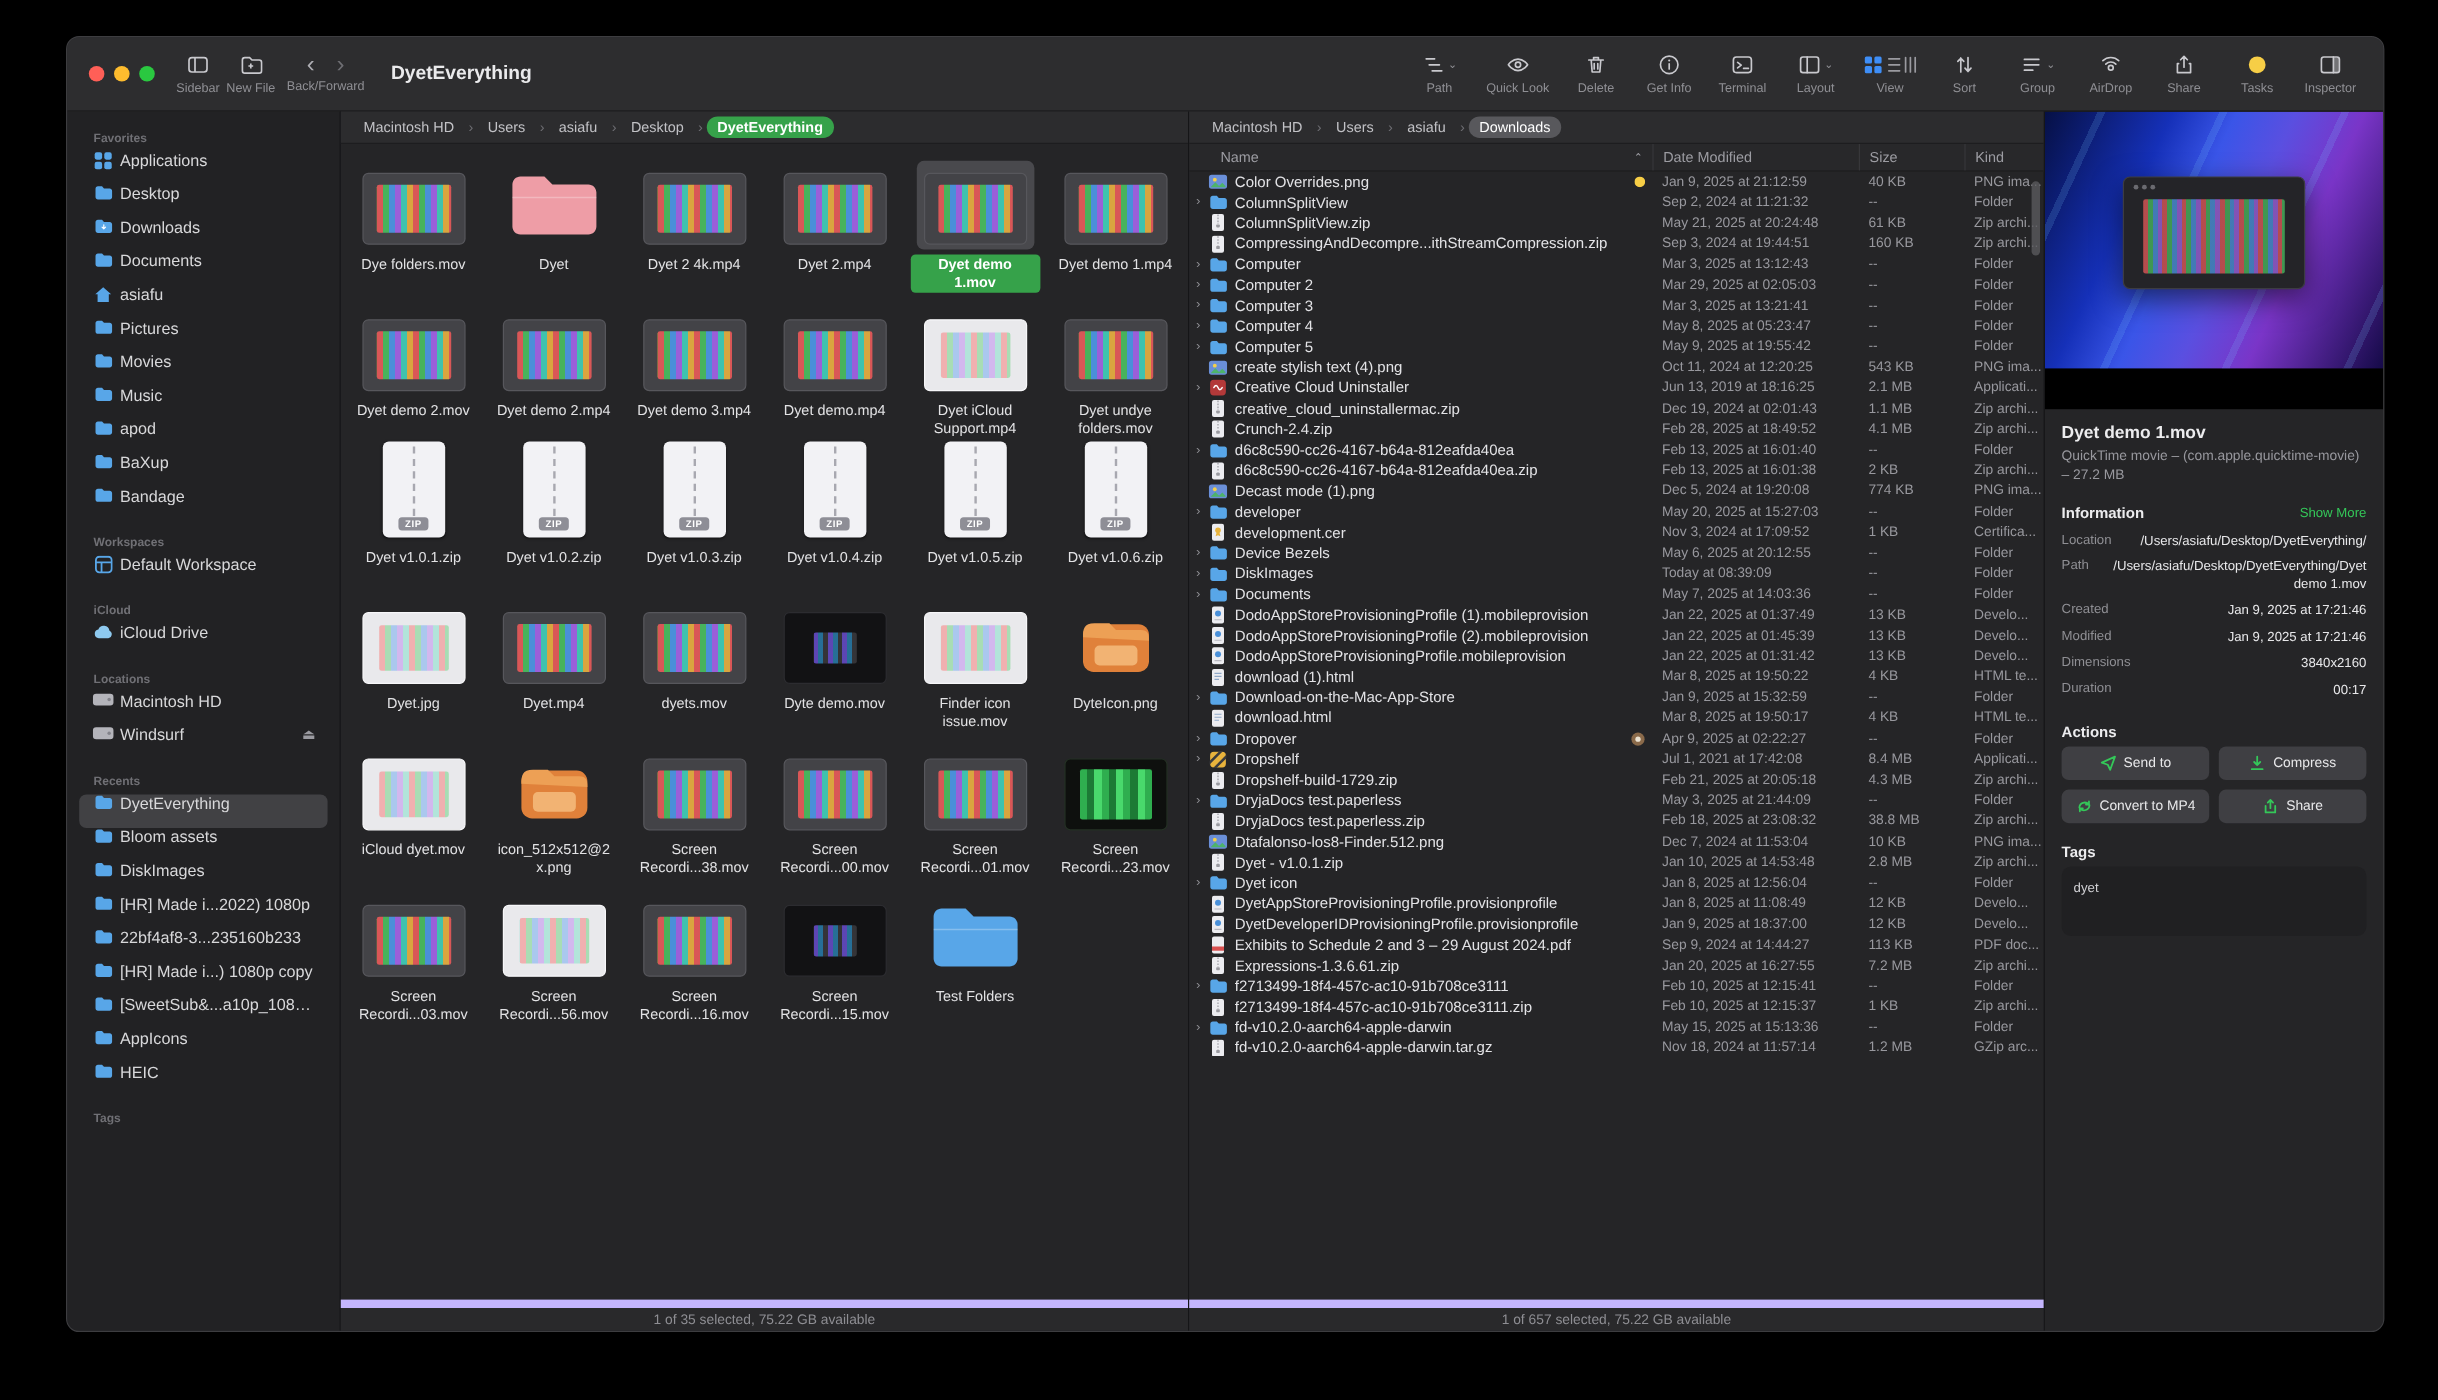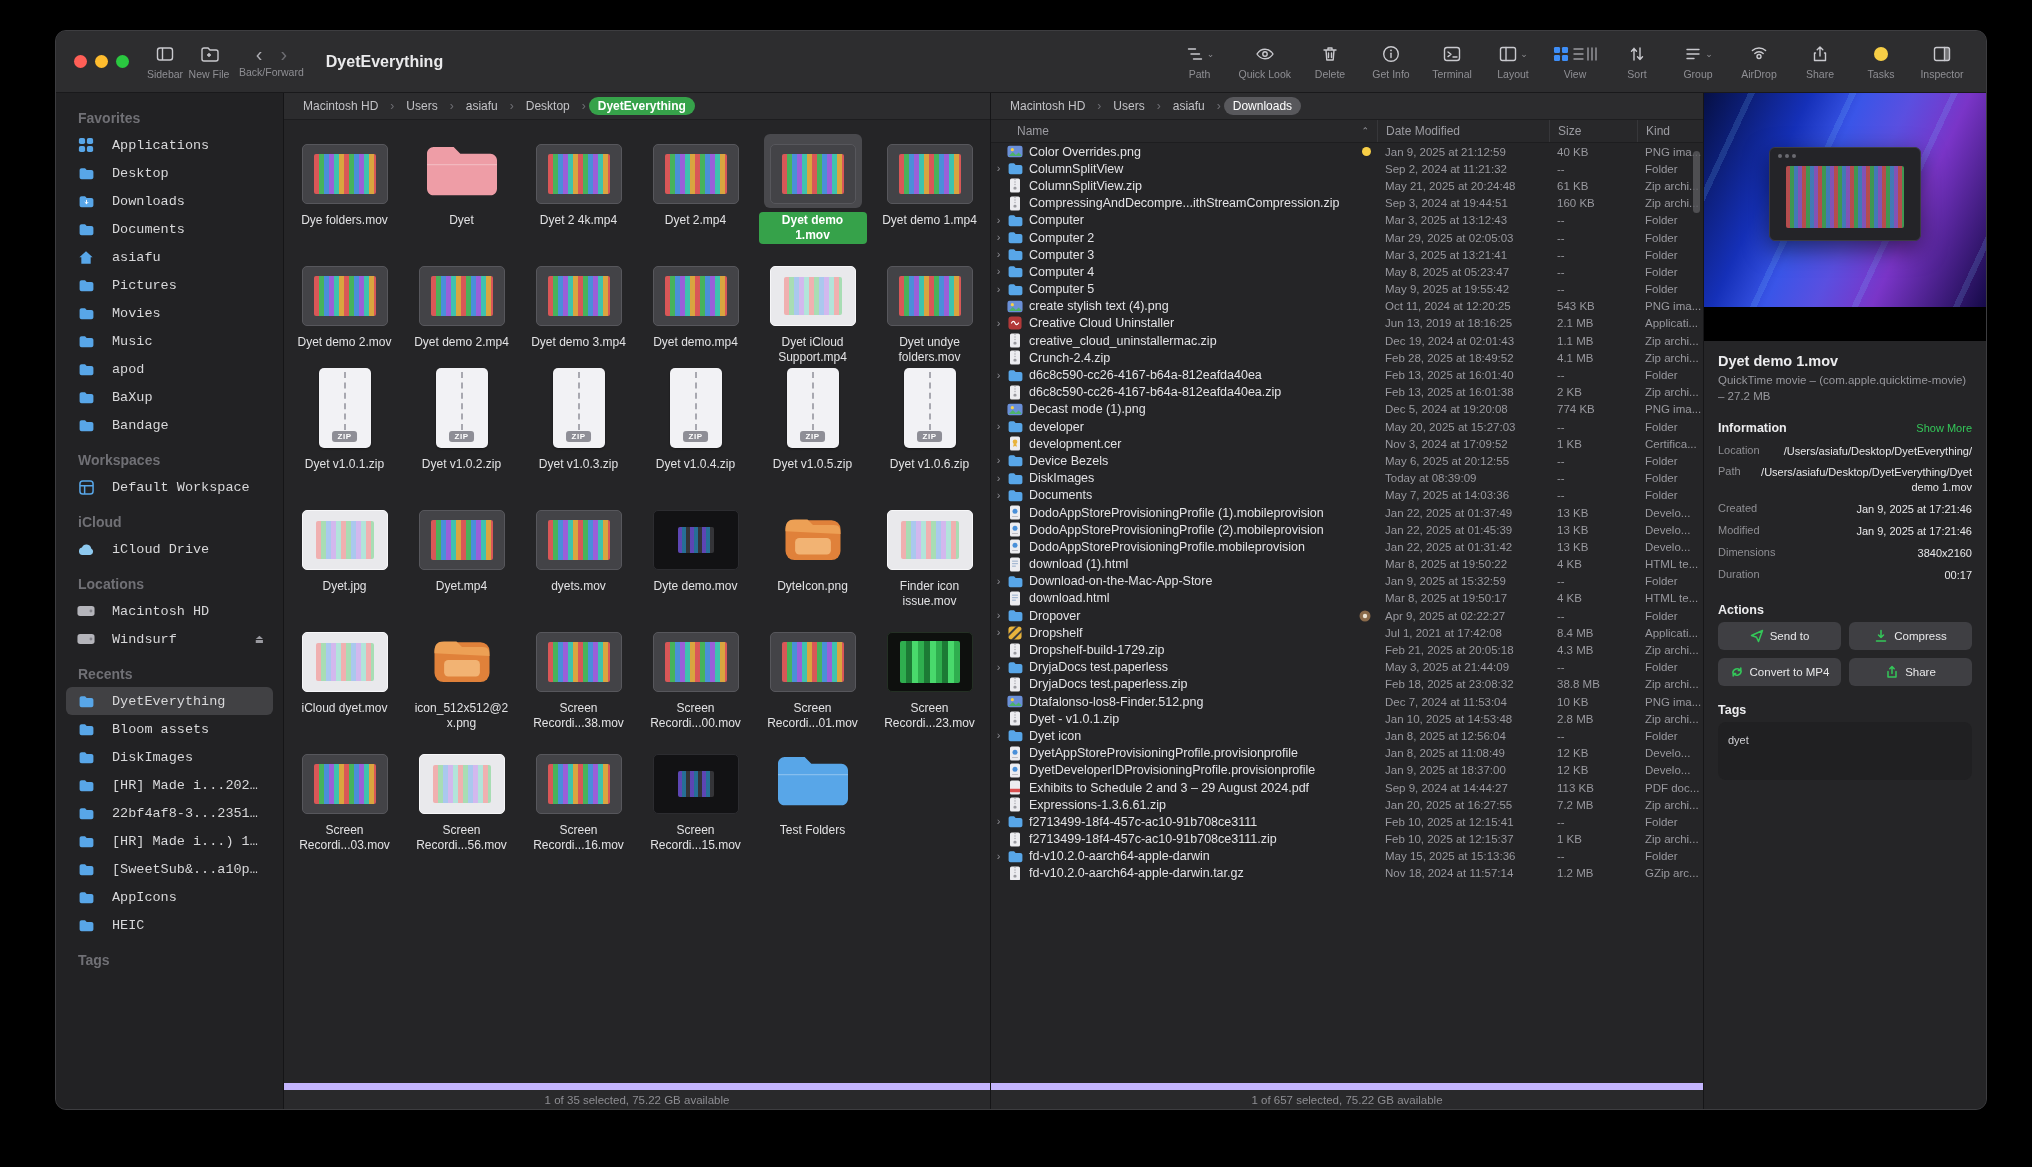--- a/index.html
+++ b/index.html
@@ -25,23 +25,23 @@
   .nav-arrows { display:flex; gap:18px; height:20px; }
   .nav-arrows span { font-size:20px; line-height:18px; color:#aeaeb4; }
   .nav-arrows span:last-child { color:#6e6e73; }
   .win-title { font-size:16px; font-weight:700; color:#eaeaec; margin-left:22px; white-space:nowrap; }
   .tb-right { margin-left:auto; display:flex; align-items:flex-start; gap:17px; padding-right:22px; }
 
   
   .main { flex:1; display:flex; min-height:0; }
   .sidebar { width:228px; flex:0 0 228px; background:#222224; border-right:1px solid #151517;
     padding:4px 0 0; overflow:hidden; }
-  .sb-title { font-size:14px; font-weight:700; color:#707075; padding:13px 22px 5px; }
-  .sb-item { display:flex; align-items:center; gap:16px; height:28px; padding:0 10px;
-    margin:0 10px; border-radius:6px; color:#d8d8da; font-size:13.5px;font-family:Liberation Mono, monospace; }
+  .sb-title { font-size:10px; font-weight:700; color:#707075; padding:13px 22px 5px; }
+  .sb-item { display:flex; align-items:flex-start; gap:4px; height:28px; padding:0 10px;
+    margin:0 10px; border-radius:6px; color:#d8d8da; font-size:13.5px; }
   .sb-item.sel { background:#414144; }
   .sb-ic { width:20px; flex:0 0 20px; display:flex; justify-content:center; }
   .sb-label { white-space:nowrap; overflow:hidden; text-overflow:ellipsis; flex:1; }
   .eject { color:#9a9aa0; font-size:12px; }
 
   .pane { display:flex; flex-direction:column; min-width:0; background:#252527; }
   .pane-left { width:707px; flex:0 0 707px; border-right:1px solid #151517; }
   .pane-right { width:713px; flex:0 0 713px; border-right:1px solid #151517; position:relative; }
 
   .crumbbar { height:27px; flex:0 0 27px; display:flex; align-items:center; gap:3px;
@@ -758,37 +758,37 @@
   <div class="cell">
     <div class="thumbwrap">
                 <div class="thumb t-video-dark">
                   <div class="scr"></div>
                 </div>
               </div>
     <div class="cell-label">Dyte demo.mov</div>
   </div>
   <div class="cell">
     <div class="thumbwrap">
+                <div class="thumb t-video-white">
+                  <div class="scr"></div>
+                </div>
+              </div>
+    <div class="cell-label">Finder icon issue.mov</div>
+  </div>
+  <div class="cell">
+    <div class="thumbwrap">
                 <div class="thumb t-folder">
                   <svg width="66" height="58" viewBox="0 0 96 84">
                     <rect x="8" y="16" width="80" height="58" rx="13" fill="#e0813a"></rect>
                     <path d="M8 32c0-10 1-17 14-17h18l8 8h30c9 0 10 5 10 13z" fill="#eda055"></path>
                     <rect x="22" y="42" width="52" height="24" rx="6" fill="#f4bc7e" opacity=".85"></rect>
                   </svg>
                 </div>
               </div>
     <div class="cell-label">DyteIcon.png</div>
-  </div>
-  <div class="cell">
-    <div class="thumbwrap">
-                <div class="thumb t-video-white">
-                  <div class="scr"></div>
-                </div>
-              </div>
-    <div class="cell-label">Finder icon issue.mov</div>
   </div>
   <div class="cell">
     <div class="thumbwrap">
                 <div class="thumb t-video-white">
                   <div class="scr"></div>
                 </div>
               </div>
     <div class="cell-label">iCloud dyet.mov</div>
   </div>
   <div class="cell">

